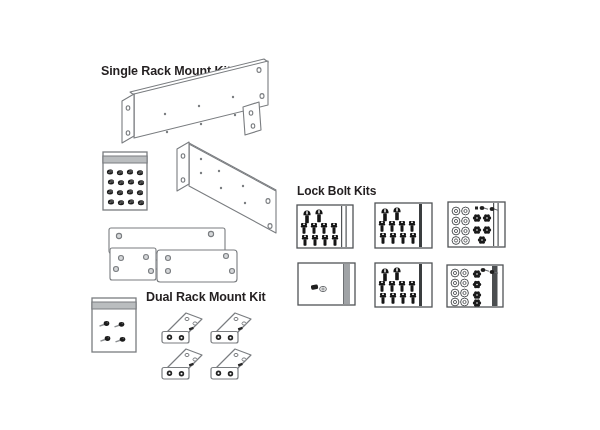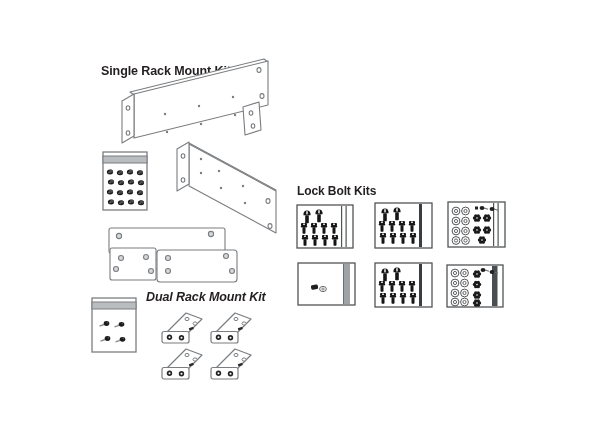--- a/index.html
+++ b/index.html
@@ -5,21 +5,21 @@
   html,body{margin:0;padding:0;background:#ffffff;}
   .canvas{
     position:relative;width:600px;height:430px;background:#ffffff;overflow:hidden;
     font-family:"Liberation Sans", sans-serif;
   }
   .label{
     position:absolute;font-weight:bold;color:#231f20;letter-spacing:-0.1px;white-space:nowrap;
   }
   #lbl-single{left:101px;top:64px;font-size:12.5px;}
   #lbl-lock{left:297px;top:184px;font-size:12px;}
-  #lbl-dual{left:146px;top:290px;font-size:12.5px;font-style:italic;}
+  #lbl-dual{left:146px;top:290px;font-size:12.5px;}
   svg{position:absolute;left:0;top:0;}
 </style>
 </head>
 <body>
 
 <div class="canvas">
 
   <div class="label" id="lbl-single">Single Rack Mount Kit</div>
   <div class="label" id="lbl-lock">Lock Bolt Kits</div>
   <div class="label" id="lbl-dual">Dual Rack Mount Kit</div>

